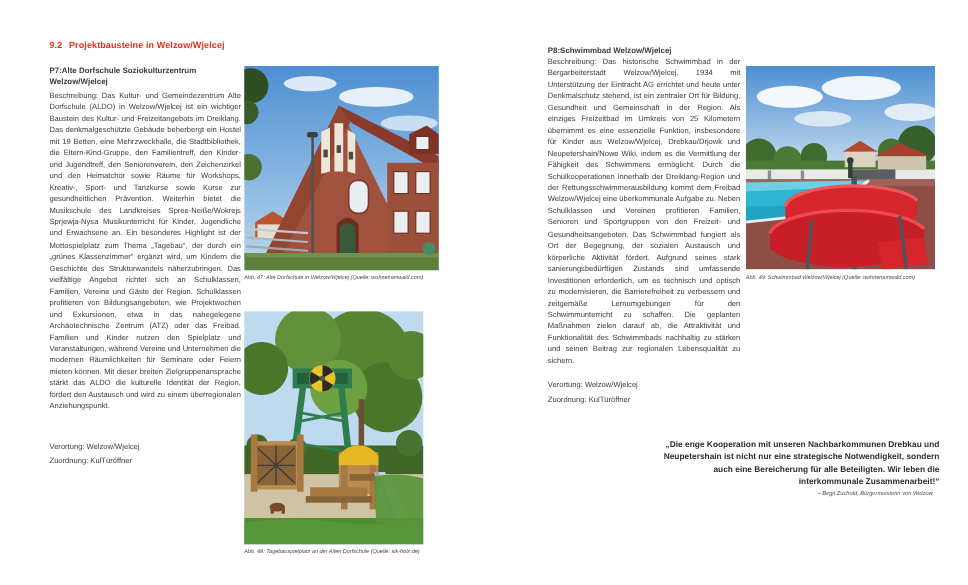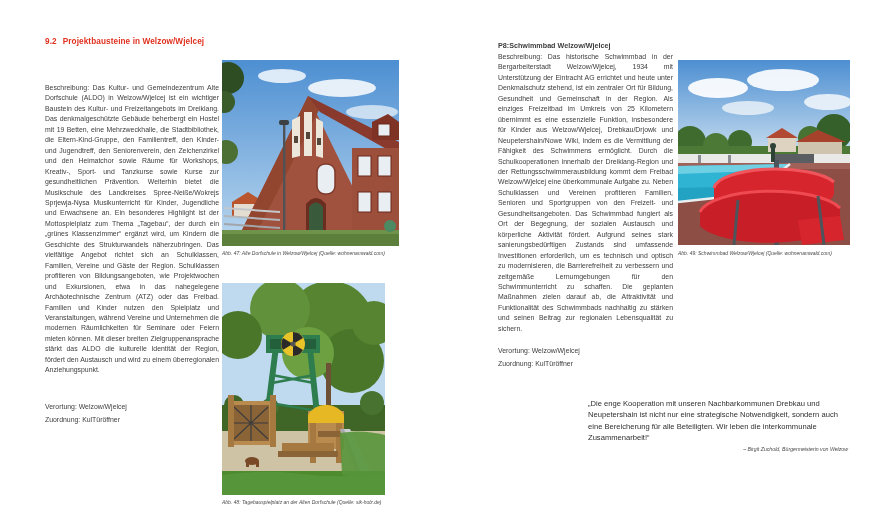--- a/index.html
+++ b/index.html
@@ -20,37 +20,38 @@
     width:174px;font-size:6.9px;line-height:10.45px;text-align:justify;color:#3c3c3c;
     hyphens:none;
   }
   .meta-lines{width:174px;font-size:6.9px;line-height:12.5px;color:#3c3c3c;}
   .figure{overflow:hidden;background:#dfe8ef;}
   .figure svg{display:block;}
   .caption{
     font-size:5px;font-style:italic;color:#4a4a4a;line-height:6.5px;width:180px;
   }
   .quote{
-    left:588px;top:398px;width:266px;text-align:left;font-size:7.6px;line-height:11.3px;
-    color:#2e2e2e;font-weight:400;
+    left:588px;top:398px;width:266px;text-align:right;font-size:7.6px;line-height:11.3px;
+    color:#2e2e2e;font-weight:700;
   }
   .quote-attrib{
     left:588px;top:446px;width:260px;text-align:right;font-size:5.2px;font-style:italic;
     color:#4a4a4a;
   }
 </style>
 </head>
 <body>
 
 <div id="spread">
 
   <div class="abs section-heading">
     <span class="num">9.2</span><span>Projektbausteine in Welzow/Wjelcej</span>
   </div>
 
+  <div class="abs project-title" style="left:45px;top:59px;">P7:Alte Dorfschule Soziokulturzentrum Welzow/Wjelcej</div>
 
   <div class="abs body-text" style="left:45px;top:83px;">Beschreibung: Das Kultur- und Gemeindezentrum Alte Dorfschule (ALDO) in Welzow/Wjelcej ist ein wichtiger Baustein des Kultur- und Freizeitangebots im Dreiklang. Das denkmalgeschützte Gebäude beherbergt ein Hostel mit 19 Betten, eine Mehrzweckhalle, die Stadtbibliothek, die Eltern-Kind-Gruppe, den Familientreff, den Kinder- und Jugendtreff, den Seniorenverein, den Zeichenzirkel und den Heimatchor sowie Räume für Workshops, Kreativ-, Sport- und Tanzkurse sowie Kurse zur gesundheitlichen Prävention. Weiterhin bietet die Musikschule des Landkreises Spree-Neiße/Wokrejs Sprjewja-Nysa Musikunterricht für Kinder, Jugendliche und Erwachsene an. Ein besonderes Highlight ist der Mottospielplatz zum Thema „Tagebau“, der durch ein „grünes Klassenzimmer“ ergänzt wird, um Kindern die Geschichte des Strukturwandels näherzubringen. Das vielfältige Angebot richtet sich an Schulklassen, Familien, Vereine und Gäste der Region. Schulklassen profitieren von Bildungsangeboten, wie Projektwochen und Exkursionen, etwa in das nahegelegene Archäotechnische Zentrum (ATZ) oder das Freibad. Familien und Kinder nutzen den Spielplatz und Veranstaltungen, während Vereine und Unternehmen die modernen Räumlichkeiten für Seminare oder Feiern mieten können. Mit dieser breiten Zielgruppenansprache stärkt das ALDO die kulturelle Identität der Region, fördert den Austausch und wird zu einem überregionalen Anziehungspunkt.</div>
 
   <div class="abs meta-lines" style="left:45px;top:401px;">
     <div>Verortung: Welzow/Wjelcej</div>
     <div>Zuordnung: KulTüröffner</div>
   </div>
 
   <div class="abs figure" style="left:222px;top:60px;width:177px;height:186px;">
     <svg width="177" height="186" viewBox="0 0 177 186" xmlns="http://www.w3.org/2000/svg">

